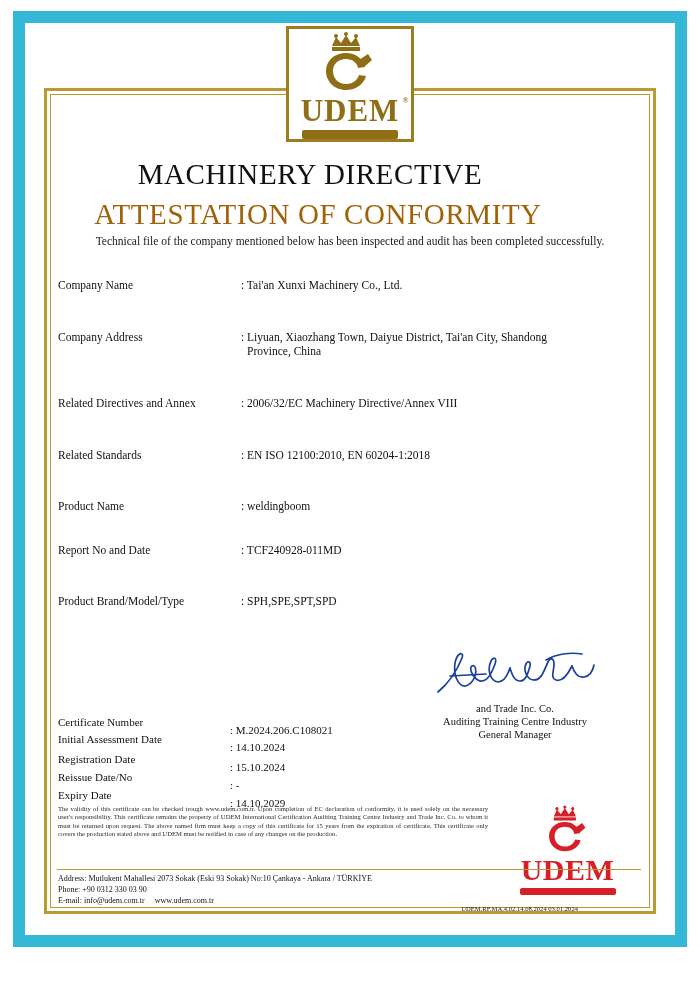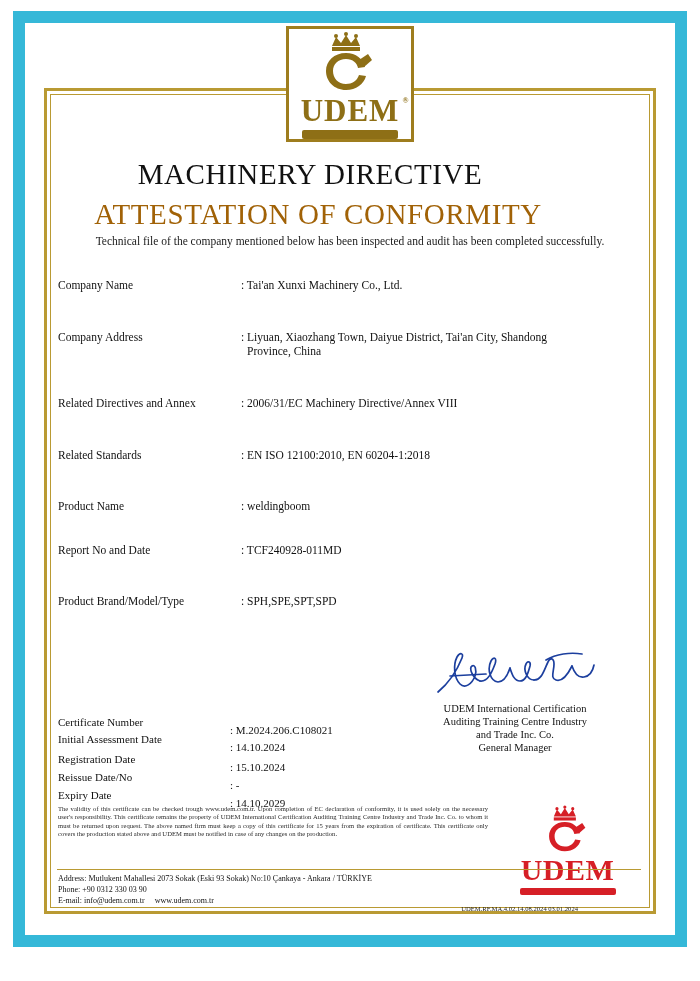--- a/index.html
+++ b/index.html
@@ -316,21 +316,21 @@
   <div class="field" style="left:58px; top:330px; width:545px;">
     <span class="lbl">Company Address</span>
     <span class="val">
       <span>: Liyuan, Xiaozhang Town, Daiyue District, Tai'an City, Shandong</span>
       <span class="l2">Province, China</span>
     </span>
   </div>
 
   <div class="field" style="left:58px; top:396px; width:545px;">
     <span class="lbl">Related Directives and Annex</span>
-    <span class="val">: 2006/31/EC Machinery Directive/Annex VIII</span>
+    <span class="val">: 2006/32/EC Machinery Directive/Annex VIII</span>
   </div>
 
   <div class="field" style="left:58px; top:448px; width:545px;">
     <span class="lbl">Related Standards</span>
     <span class="val">: EN ISO 12100:2010, EN 60204-1:2018</span>
   </div>
 
   <div class="field" style="left:58px; top:499px; width:545px;">
     <span class="lbl">Product Name</span>
     <span class="val">: weldingboom</span>
@@ -373,23 +373,22 @@
         <path d="M10 44 C22 34 30 20 34 10 C36 5 32 4 29 9 C25 17 26 30 32 36 C37 41 44 36 47 28 C49 22 47 16 44 18 C41 20 44 30 52 33"></path>
         <path d="M52 33 C60 34 64 24 67 16 C69 10 66 8 63 13 C59 21 62 33 70 34 C76 34 80 26 82 20"></path>
         <path d="M82 20 C84 26 86 33 92 33 C98 33 100 25 102 18 C103 14 100 12 98 16 C95 22 99 32 106 32"></path>
         <path d="M106 32 C114 32 116 22 120 14 C122 9 126 10 126 16 C126 24 122 30 128 32 C134 34 140 26 144 18"></path>
         <path d="M144 18 C146 24 150 30 156 29 C162 28 165 22 166 17"></path>
         <path d="M22 28 L58 26"></path>
         <path d="M118 12 C128 6 142 4 154 6"></path>
       </g>
     </svg>
     <div class="sig-lines">
-      <div>UDEM International Certification</div>
+      <div>and Trade Inc. Co.</div>
       <div>Auditing Training Centre Industry</div>
-      <div>and Trade Inc. Co.</div>
       <div>General Manager</div>
     </div>
   </div>
 
   <div class="smallprint">The validity of this certificate can be checked trough www.udem.com.tr. Upon completion of EC declaration of conformity, it is used solely on the necessary user's responsibility. This certificate remains the property of UDEM International Certification Auditing Training Centre Industry and Trade Inc. Co. to whom it must be returned upon request. The above named firm must keep a copy of this certificate for 15 years from the expiration of certificate. This certificate only covers the production stated above and UDEM must be notified in case of any changes on the production.</div>
 
   <div class="red-mark">
     <svg class="red-horse" width="60" height="50" viewBox="0 0 76 62">
       <g fill="#d61f26">
         <path d="M20 14 L24 5 L29 11 L34 3 L39 11 L44 5 L48 14 Z"></path>

